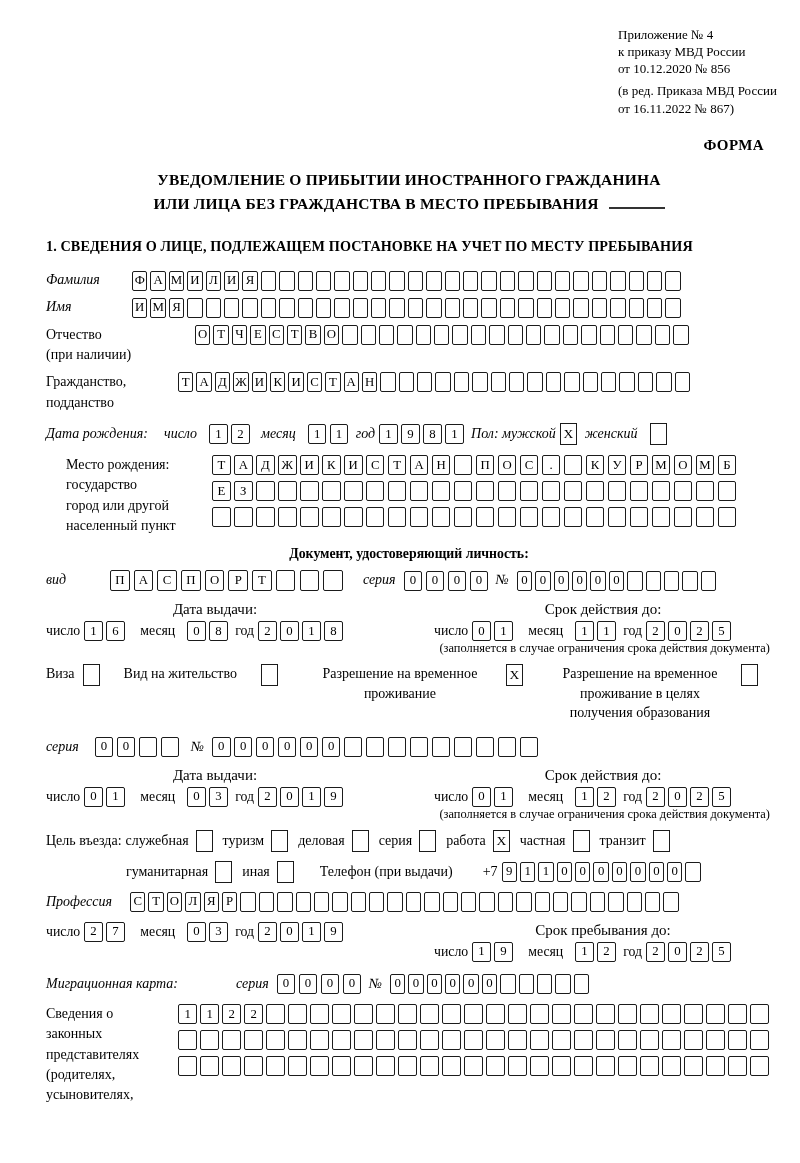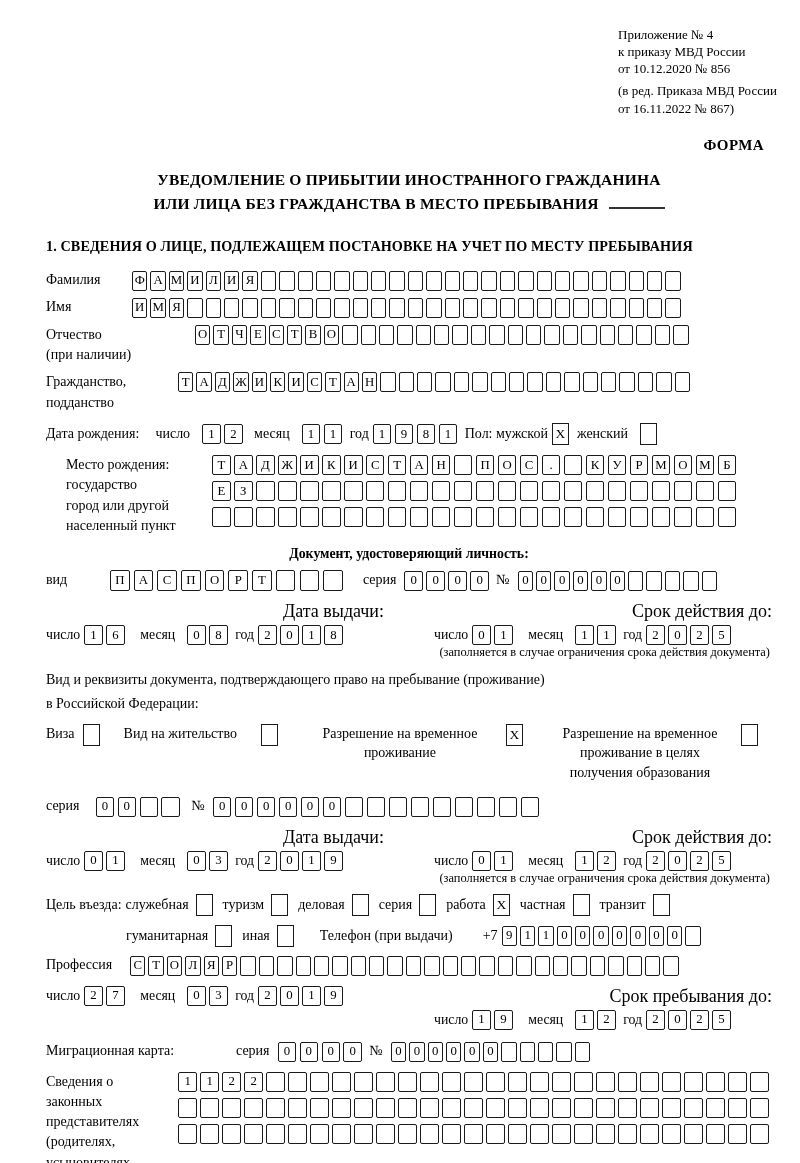--- a/index.html
+++ b/index.html
@@ -7,34 +7,34 @@
   .page{box-sizing:border-box;width:800px;height:1163px;padding:26px 28px 10px 46px;overflow:hidden;background:#fff;}
   .hdr-block{margin-left:572px;width:200px;font-size:13px;line-height:1.32;}
   .hdr-block div{white-space:nowrap;}
   .amend{margin-top:5px;}
   .forma{text-align:right;font-weight:bold;font-size:15px;margin-top:20px;padding-right:8px;letter-spacing:.4px;}
   .title{text-align:center;font-weight:bold;font-size:15.5px;line-height:1.55;margin-top:14px;letter-spacing:.2px;}
   .blank{display:inline-block;width:56px;border-bottom:2px solid #333;height:12px;margin-left:10px;}
   .sec{font-weight:bold;font-size:14.2px;margin-top:22px;margin-bottom:16px;letter-spacing:.1px;}
   .row{display:flex;align-items:flex-start;margin-bottom:7px;font-size:14px;}
   .row.center{align-items:center;}
-  .lbl{flex:0 0 auto;line-height:1.35;}
+  .lbl{flex:0 0 auto;line-height:1.35;font-style:italic;}
   .stack{display:flex;flex-direction:column;line-height:1.45;}
   .cells{display:inline-flex;flex-wrap:nowrap;}
   .cell{box-sizing:border-box;flex:0 0 auto;width:15.4px;height:20px;border:1.7px solid #1b1b1b;border-radius:2px;margin-right:3px;display:inline-flex;align-items:center;justify-content:center;font-size:12.8px;background:#fff;}
   .wide .cell{width:18.6px;margin-right:3.4px;}
   .xwide .cell{width:19.5px;height:21px;margin-right:4.2px;}
   .cb{box-sizing:border-box;flex:0 0 auto;width:17px;height:22px;border:1.7px solid #1b1b1b;display:inline-flex;align-items:center;justify-content:center;font-size:13.5px;background:#fff;}
   .gap4{width:4px;flex:0 0 auto;} .gap8{width:8px;flex:0 0 auto;} .gap12{width:12px;flex:0 0 auto;} .gap16{width:16px;flex:0 0 auto;} .gap24{width:24px;flex:0 0 auto;} .gap30{width:30px;flex:0 0 auto;}
   .w-surname{width:86px;} .w-patr{width:149px;} .w-cit{width:132px;} .w-place{width:146px;} .w-kind{width:64px;} .w-prof{width:84px;} .w-mig{width:160px;} .w-rep{width:134px;}
   .mrow{margin-bottom:6px;}
   .doc-head{text-align:center;font-weight:bold;font-size:13.8px;margin:10px 0 8px 0;}
   .dates{display:flex;justify-content:space-between;margin-top:10px;}
   .dcol{width:338px;}
-  .dtitle{text-align:right;font-size:18px;margin-bottom:3px;}
+  .dtitle{text-align:center;font-size:15px;margin-bottom:3px;}
   .dline{display:flex;align-items:center;font-size:13.8px;}
   .dnote{text-align:right;font-size:12.4px;margin-top:0;margin-bottom:8px;padding-right:2px;}
   .intro{font-size:14px;line-height:1.7;margin-top:4px;}
   .opts{display:flex;align-items:flex-start;margin-top:8px;margin-bottom:14px;font-size:14px;}
   .opt-lbl{display:inline-block;line-height:1.4;}
   .opt-center{text-align:center;}
   .w-opt3{width:196px;} .w-opt4{width:186px;}
   .purposes{display:flex;align-items:center;font-size:14px;margin-bottom:9px;flex-wrap:nowrap;}
   .purposes .cb{margin-left:7px;margin-right:10px;}
 </style>
@@ -423,24 +423,20 @@
             <span class="cell">2</span>
             <span class="cell">0</span>
             <span class="cell">2</span>
             <span class="cell">5</span>
           </span>
       </div>
     </div>
   </div>
   <div class="dnote">(заполняется в случае ограничения срока действия документа)</div>
 
-  <div class="intro">
-    <div>Вид и реквизиты документа, подтверждающего право на пребывание (проживание)</div>
-    <div>в Российской Федерации:</div>
-  </div>
 
   <div class="opts">
     <span class="opt-lbl">Виза</span>
       <span class="gap8"></span>
     <span class="cb"></span>
       <span class="gap24"></span>
     <span class="opt-lbl">Вид на жительство</span>
       <span class="gap24"></span>
     <span class="cb"></span>
       <span class="gap24"></span>

